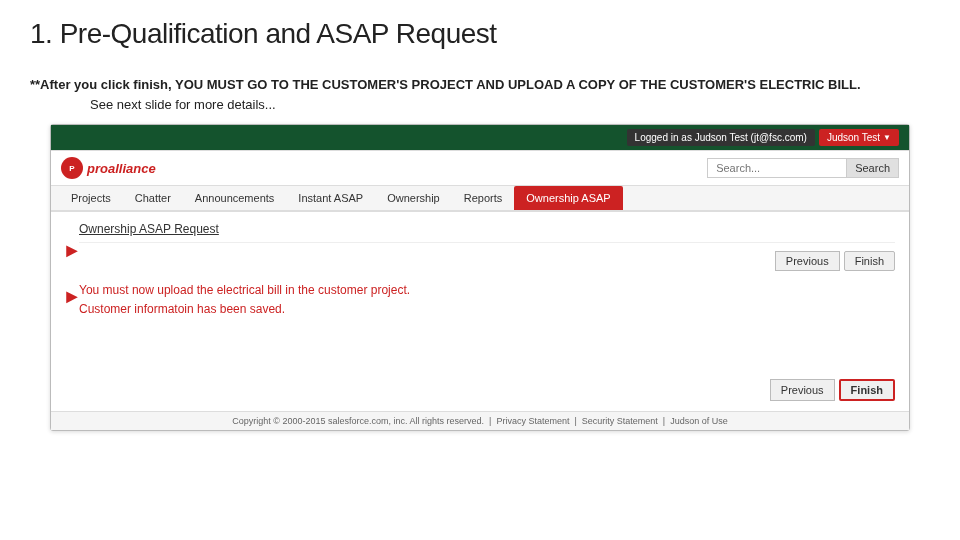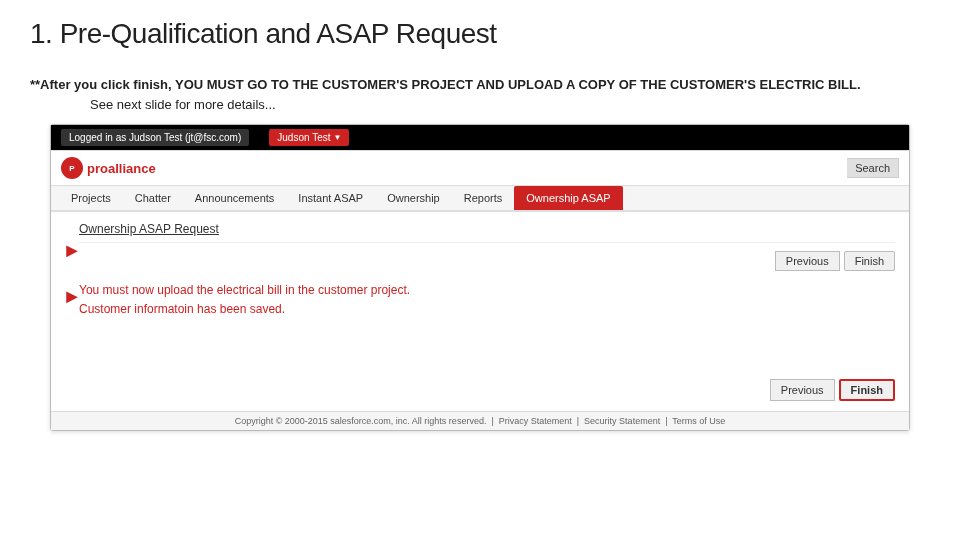--- a/index.html
+++ b/index.html
@@ -39,26 +39,27 @@
       border: 1px solid #bbb;
       border-radius: 3px;
       background: #fff;
       width: 860px;
       margin: 0 auto;
       box-shadow: 0 1px 4px rgba(0,0,0,0.15);
     }
 
     
     .top-bar {
-      background: #000000;
+      background: #14532d;
       border-bottom: 1px solid #ddd;
       padding: 4px 10px;
       display: flex;
-      align-items: center;
-      gap: 20px;
+      justify-content: flex-end;
+      align-items: center;
+      gap: 4px;
     }
     .login-badge {
       background: #333;
       color: #fff;
       font-size: 10px;
       padding: 3px 8px;
       border-radius: 2px;
     }
     .user-btn {
       background: #cc2222;
@@ -99,20 +100,21 @@
     }
     .logo-icon span {
       color: #fff;
       font-size: 8px;
       font-weight: bold;
     }
     .logo-text {
       font-size: 13px;
       color: #cc2222;
       font-weight: bold;
+      font-style: italic;
     }
     .search-area {
       display: flex;
       align-items: center;
       gap: 0;
     }
     .search-input {
       border: 1px solid #ccc;
       padding: 3px 8px;
       font-size: 11px;
@@ -275,20 +277,21 @@
   </div>
 
   <div class="app-header">
     <div class="logo-area">
       <div class="logo-icon">
         <span>P</span>
       </div>
       <span class="logo-text">proalliance</span>
     </div>
     <div class="search-area">
+      <input class="search-input" type="text" placeholder="Search..." style="">
       <button class="search-btn">Search</button>
     </div>
   </div>
 
   <div class="nav-tabs">
     <button class="nav-tab">Projects</button>
     <button class="nav-tab">Chatter</button>
     <button class="nav-tab">Announcements</button>
     <button class="nav-tab">Instant ASAP</button>
     <button class="nav-tab">Ownership</button>
@@ -323,16 +326,16 @@
     </div>
   </div>
 
   <div class="app-footer">
     <span>Copyright © 2000-2015 salesforce.com, inc. All rights reserved.</span>
     &nbsp;|&nbsp;
     <a href="#">Privacy Statement</a>
     &nbsp;|&nbsp;
     <a href="#">Security Statement</a>
     &nbsp;|&nbsp;
-    <a href="#">Terms of Use</a>
+    <a href="#">Judson of Use</a>
   </div>
 
 </div>
 
 </body></html>

